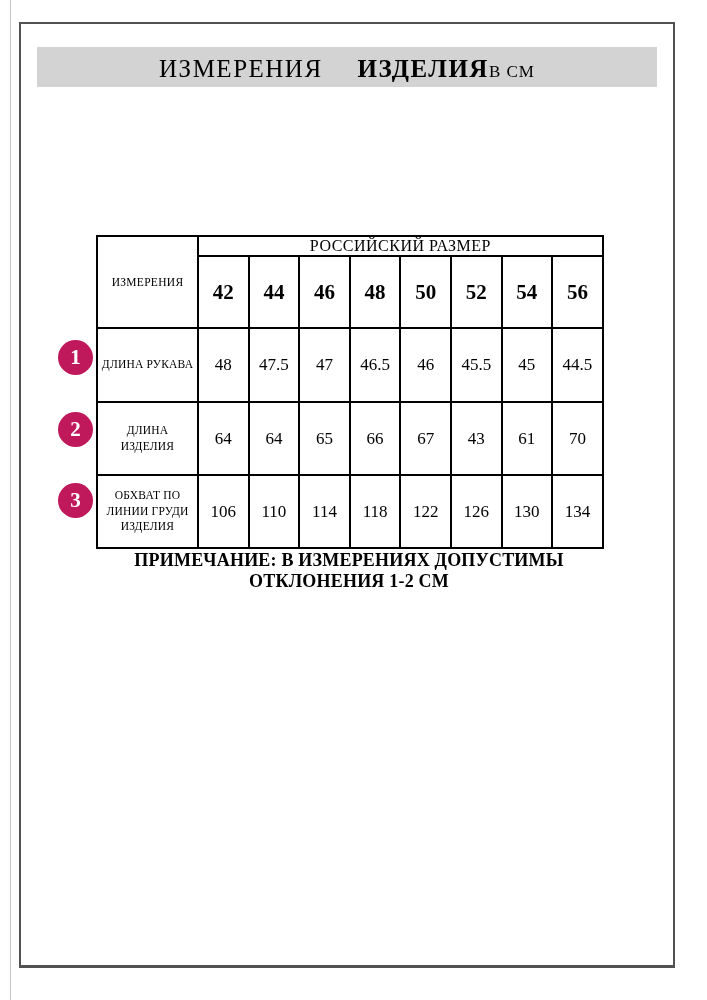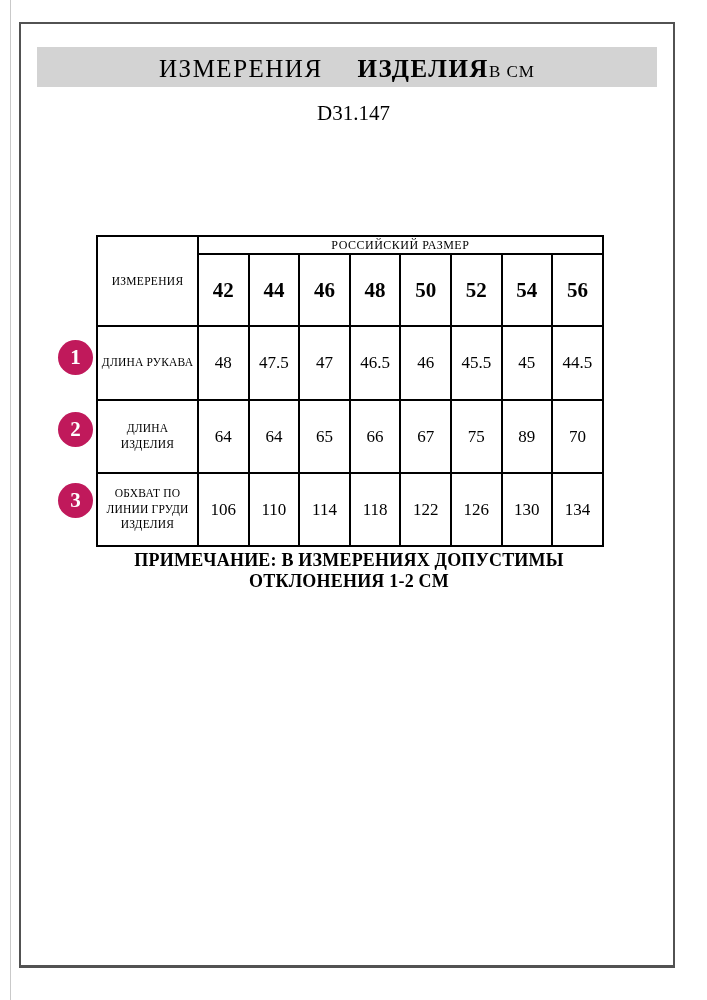--- a/index.html
+++ b/index.html
@@ -62,21 +62,21 @@
     table-layout: fixed;
   }
   table.size-table td {
     border: 2px solid #000;
     text-align: center;
     vertical-align: middle;
     padding: 0;
     overflow: hidden;
   }
   td.corner { font-size: 11.5px; letter-spacing: 0.3px; }
-  td.group { height: 16px; font-size: 12px; letter-spacing: 0.5px; }
+  td.group { height: 16px; font-size: 16px; letter-spacing: 0.5px; }
   tr.r-sizes td { height: 70px; font-size: 21px; font-weight: bold; border-radius: 16px; }
   tr.r-data td { height: 71px; }
   tr.r-data-first td { height: 72px; }
   td.rowlabel { font-size: 11.5px; line-height: 1.35; white-space: pre-line; letter-spacing: 0.2px; }
   td.val { font-size: 17px; }
   .badge {
     position: absolute;
     left: 58px;
     width: 35px; height: 35px;
     border-radius: 50%;
@@ -106,21 +106,20 @@
 
   <div class="edge-line"></div>
   <div class="frame"></div>
 
   <div class="title-band">
     <span class="t1">ИЗМЕРЕНИЯ</span>
     <span class="t2">ИЗДЕЛИЯ</span>
     <span class="t3">В СМ</span>
   </div>
 
-  <div class="code">D31.147</div>
 
 
   <table class="size-table">
     <colgroup>
       <col style="width:101px">
       <col style="width:50.6px">
         <col style="width:50.6px">
         <col style="width:50.6px">
         <col style="width:50.6px">
       <col style="width:50.6px">
@@ -155,22 +154,22 @@
         <td class="val">44.5</td>
       </tr>
       <tr class="r-data">
         <td class="rowlabel">ДЛИНА
 ИЗДЕЛИЯ</td>
         <td class="val">64</td>
         <td class="val">64</td>
         <td class="val">65</td>
         <td class="val">66</td>
         <td class="val">67</td>
-        <td class="val">75</td>
-        <td class="val">89</td>
+        <td class="val">43</td>
+        <td class="val">61</td>
         <td class="val">70</td>
       </tr>
       <tr class="r-data">
         <td class="rowlabel">ОБХВАТ ПО
 ЛИНИИ ГРУДИ
 ИЗДЕЛИЯ</td>
         <td class="val">106</td>
         <td class="val">110</td>
         <td class="val">114</td>
         <td class="val">118</td>

